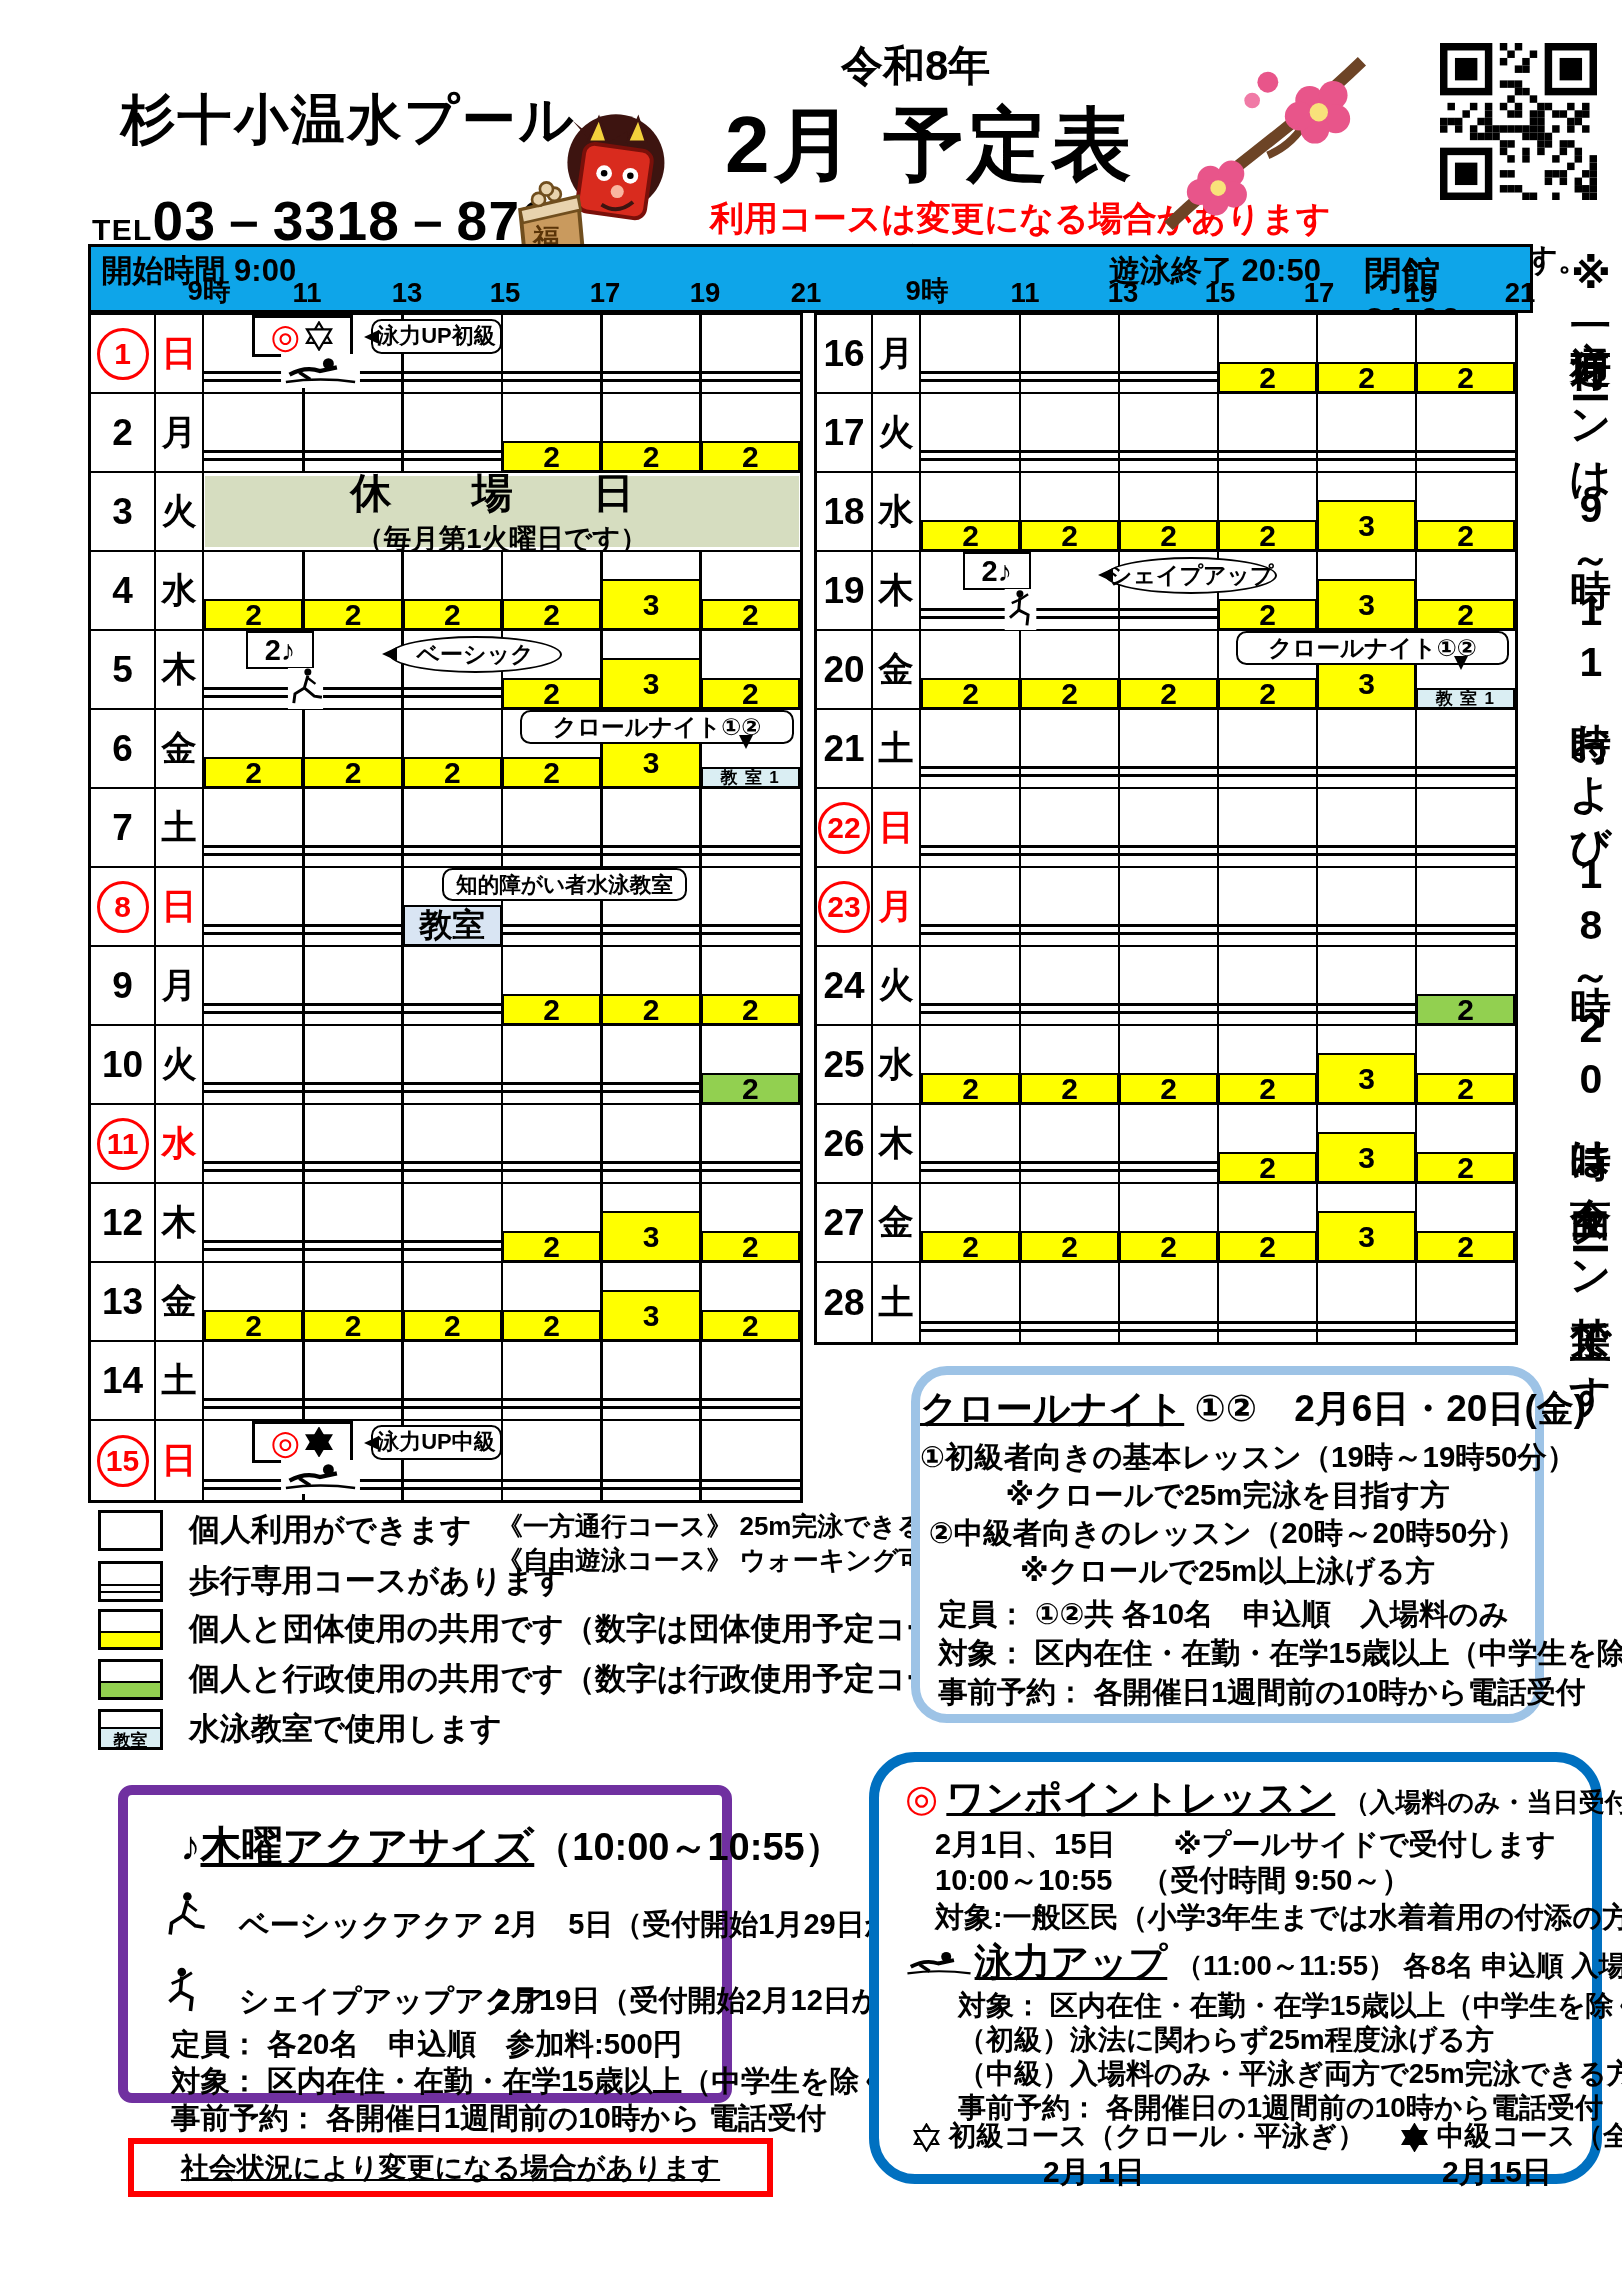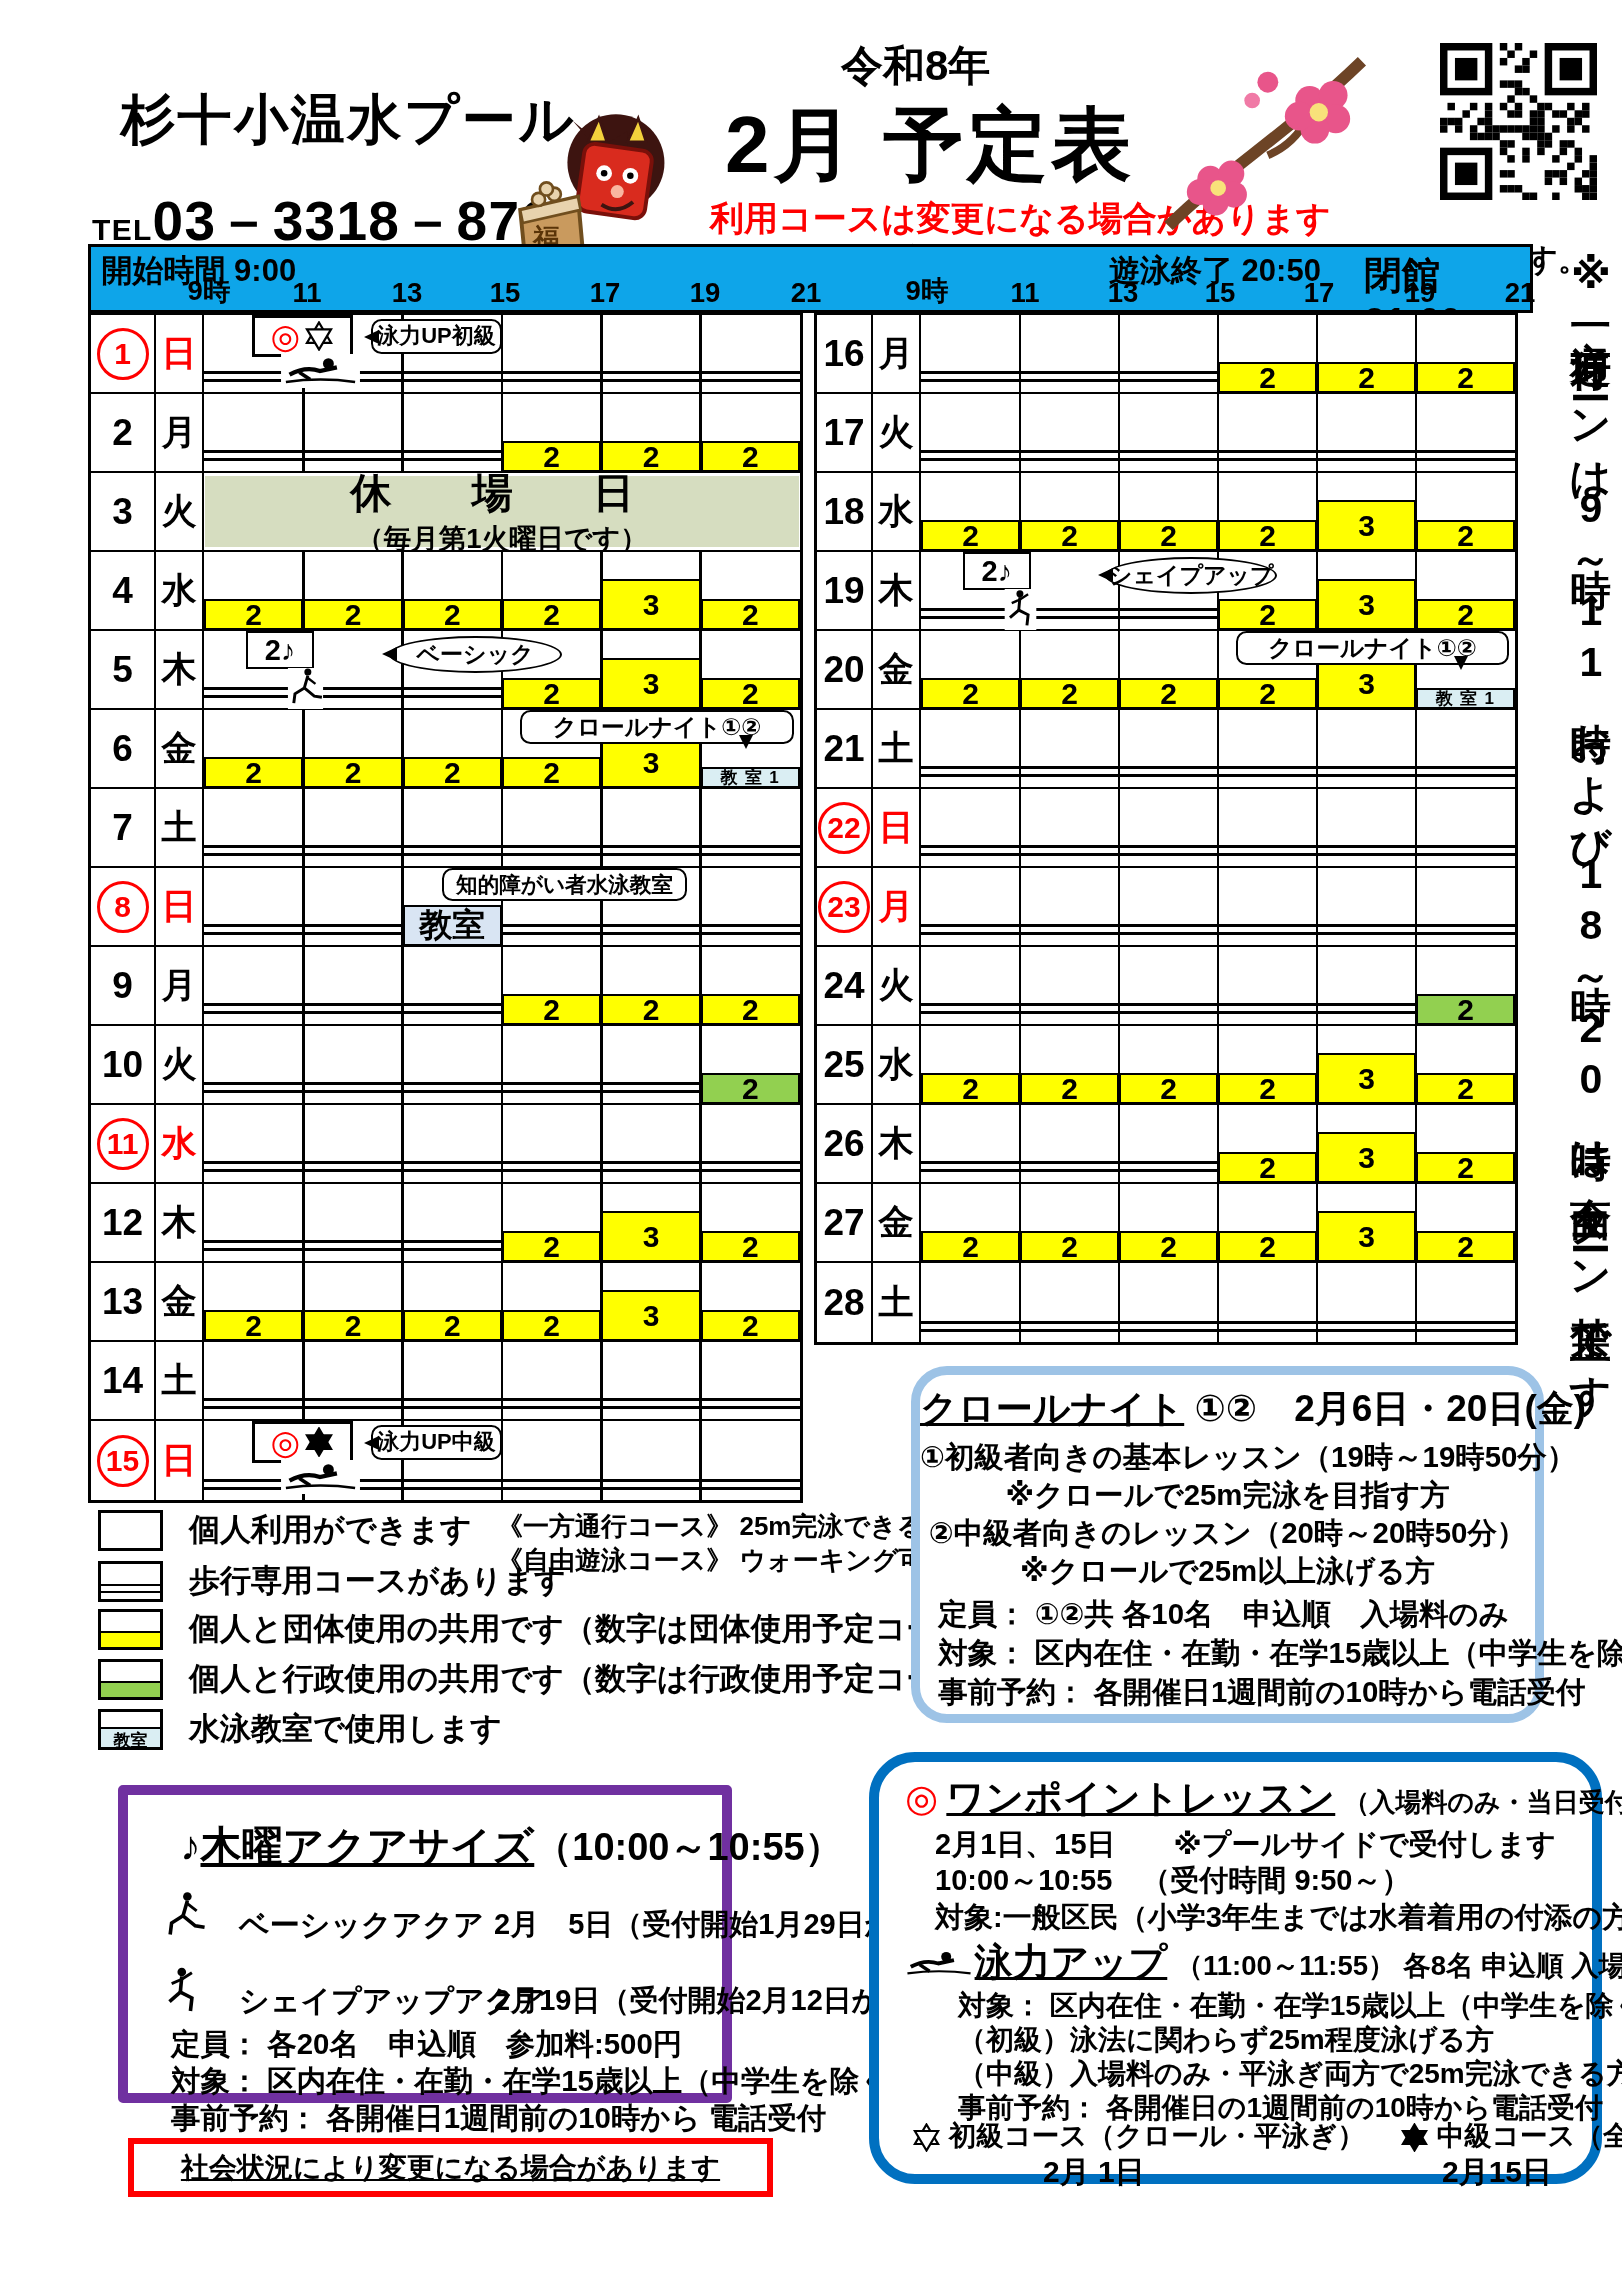--- a/index.html
+++ b/index.html
@@ -64,21 +64,21 @@
   
   .legend-item { position:absolute; left:0; display:flex; align-items:center; }
   .swatch { position:relative; width:65px; height:41px; border:3.3px solid #000; background:#fff; flex-shrink:0; }
   .swatch-inner { position:absolute; left:0; right:0; }
   .legend-label { margin-left:26px; font-size:31px; white-space:nowrap; }
   .legend-note { font-size:26px; white-space:nowrap; }
 
   
   .round-box { background:#fff; }
   .crawl-box { left:911px; top:1366px; width:633px; height:357px; border:9.2px solid #9dc3e6; border-radius:36px; }
-  .purple-box { left:118px; top:1785px; width:614px; height:318px; border:10.5px solid #7030a0; border-radius:5px; }
+  .purple-box { left:118px; top:1785px; width:614px; height:318px; border:10.5px solid #7030a0; border-radius:14px; }
   .blue-box { left:869px; top:1752px; width:733px; height:432px; border:10.5px solid #0070c0; border-radius:46px; }
   .red-box { left:128px; top:2138px; width:645px; height:59px; border:6.5px solid #ff0000; display:flex; align-items:center; justify-content:center; }
   .u { text-decoration:underline; }
   .red-mark { color:#ff0000; }
 
   .cb-line { position:absolute; left:0; width:100%; text-align:center; font-size:29.4px; white-space:nowrap; }
   .cb-left { position:absolute; font-size:29.4px; white-space:nowrap; }
 
   .qr { image-rendering:pixelated; }
 </style>

